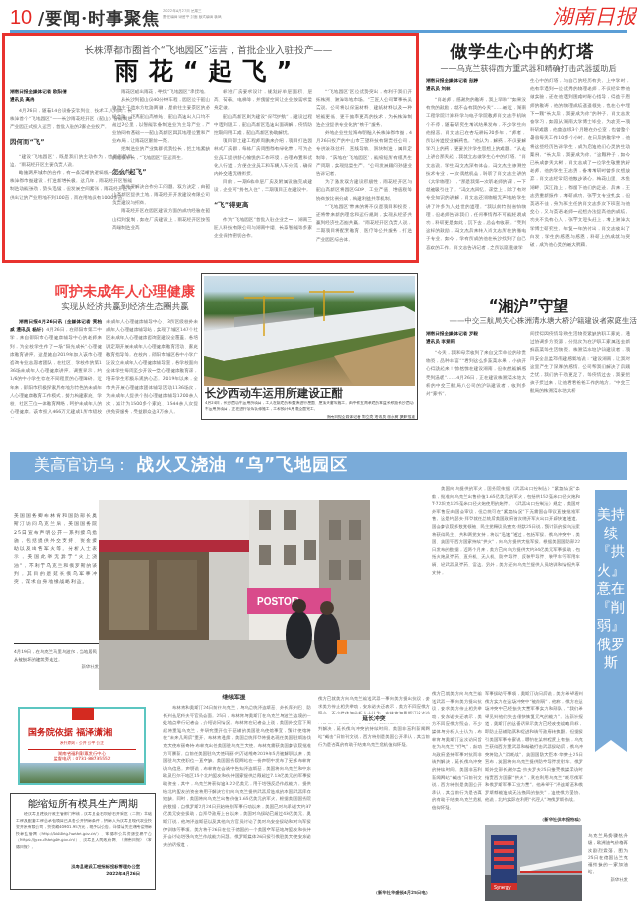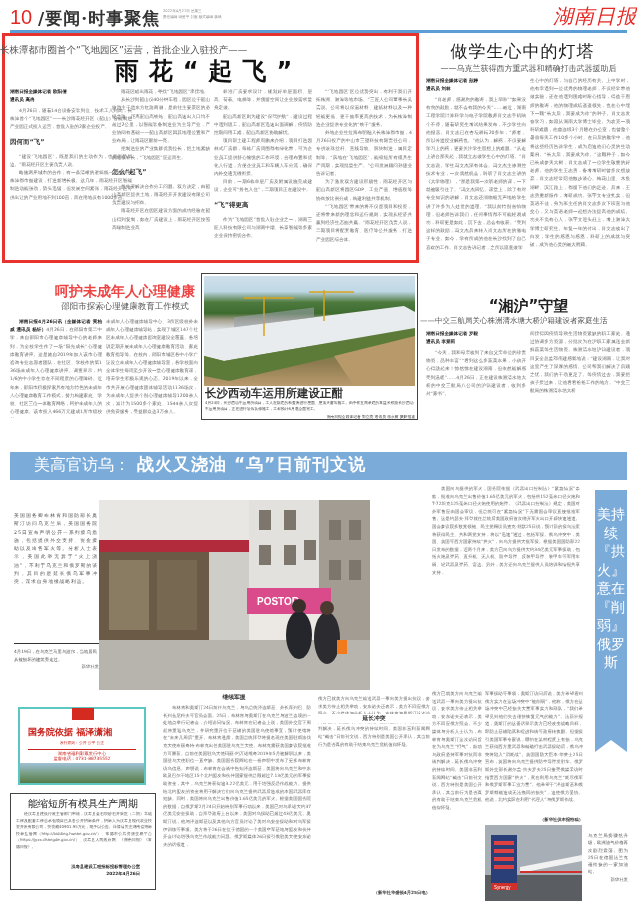--- a/index.html
+++ b/index.html
@@ -9,40 +9,40 @@
 .byline{font-size:4.6px;line-height:8px;color:#222;font-weight:bold}
 .sub{font-size:6.5px;font-weight:bold;color:#333;text-align:left;margin:6px 0}
 
 #page-num{left:10px;top:6px;font-size:20px;color:#e52823;font-family:"Liberation Sans",sans-serif}
 #section{left:38px;top:7px;font-size:17px;color:#333;font-weight:bold;font-family:"DejaVu Serif",serif;letter-spacing:1px}
 #meta{left:163px;top:8px;font-size:3.6px;line-height:6px;color:#888}
 #brand{right:0;top:3px;font-size:20px;color:#e52823;font-family:"DejaVu Serif",serif;font-style:italic;letter-spacing:1px}
 #topline{left:10px;top:30px;width:617px;height:3px;background:#5b9ed6}
 
 #redbox{left:2px;top:33px;width:417px;height:230px;border:3px solid #e8322e;border-top-width:3px}
-#red-pre{left:0;width:417px;top:44px;font-size:9.5px;color:#555}
+#red-pre{left:0;width:417px;top:44px;text-align:center;font-size:9.5px;color:#555}
 #red-title{left:0;width:417px;top:55px;text-align:center;font-size:24px;font-weight:bold;color:#111;letter-spacing:10px}
 .rcol{top:88px;width:122px;height:168px}
 
-#lamp-title{left:420px;width:205px;top:40px;text-align:center;font-size:17px;font-weight:normal;color:#222;letter-spacing:1px}
+#lamp-title{left:420px;width:205px;top:40px;text-align:center;font-size:17px;font-weight:bold;color:#222;letter-spacing:1px}
 #lamp-sub{left:420px;width:217px;top:63px;text-align:center;font-size:8px;color:#555}
 .lcol{top:77px;width:100px;height:196px}
 
 #psy-title{left:10px;width:230px;top:283px;text-align:center;font-size:14px;font-weight:bold;color:#ef4444}
 #psy-sub{left:10px;width:230px;top:301px;text-align:center;font-size:8.5px;color:#555}
 .pcol{top:318px;width:92px;height:100px}
 
 #photo-box{left:201px;top:273px;width:217px;height:147px;border:1.5px solid #444}
 #photo-train{left:204px;top:276px;width:211px;height:110px;background:linear-gradient(180deg,#cfe0ea 0%,#bfd8e6 14%,#4e7a3e 24%,#3d6a2e 34%,#a7a08d 40%,#d7dcdf 48%,#eef0f1 58%,#6b8a4a 66%,#8b7a4e 78%,#b99a6c 100%)}
 #train-cap-title{left:205px;top:386px;font-size:11.5px;font-weight:bold;color:#333;width:210px}
 #train-cap{left:205px;top:400px;width:210px;font-size:3.8px;line-height:6px;color:#444}
 #train-credit{left:205px;top:414px;width:210px;font-size:3.8px;text-align:right;color:#333}
 
 #xh-title{left:420px;width:217px;top:297px;text-align:center;font-size:15px;font-weight:bold;color:#222}
-#xh-sub{left:420px;width:217px;top:316px;text-align:left;font-size:7.5px;color:#555}
+#xh-sub{left:420px;width:217px;top:316px;text-align:right;font-size:7.5px;color:#555}
 .xcol{top:330px;width:100px;height:90px}
 
 #banner{left:10px;top:452px;width:617px;height:28px;background:#7aabd9}
 #banner-l{left:34px;top:455px;font-size:16px;color:#fff;font-family:Liberation Mono, monospace}
 #banner-r{left:137px;top:453px;font-size:17px;color:#fff;font-weight:bold;letter-spacing:1px}
 
 #us-lead{left:14px;top:512px;width:84px;font-size:4.8px;line-height:8.3px;color:#555;text-align:justify;letter-spacing:.9px}
 #photo-cap-rule{left:14px;top:643px;width:85px;height:1px;background:#333}
 #photo-cap{left:14px;top:648px;width:85px;font-size:4.4px;line-height:7.5px;color:#555}
 #photo-main{left:99px;top:500px;width:271px;height:190px;background:linear-gradient(180deg,#dad9d6 0%,#c9c6c0 20%,#9a8f7a 45%,#5a4e42 58%,#a8a6a2 72%,#d1cfcb 100%);overflow:hidden}
@@ -125,21 +125,21 @@
 <div class="abs lcol" style="left:426px;overflow:hidden">
   <div class="byline">湖南日报全媒体记者 彭婷</div>
   <div class="byline">通讯员 刘林</div>
   <div class="body-text" style="margin-top:3px">“肖老师，感谢您的教诲，我上早啦”“如果没有您的鼓励，就不会有我的今天”……最近，湖南工程学院计算科学与电子学院教师肖文志手机响个不停，随着研究生考试结果发布，不少学生向他报喜。肖文志已在杏坛耕耘20多年，“师者，所以传道授业解惑也。”他认为，解惑，不仅要解学习上的惑，更要关注学生思想上的难题。“从走上讲台那天起，我就立志做学生心中的灯塔。”肖文志说。学生冯文杰深有体会。冯文杰主修测控技术专业，一次偶然机会，聆听了肖文志主讲的《大学物理》，“那是我第一次听老师的课，一下就被吸引住了。”冯文杰回忆。课堂上，除了有对专业知识的讲解，肖文志还润物细无声地给学生讲了许多为人处世的道理。“我以前特别害怕物理，但老师告诉我们，任何事情都不可能轻易成功，科研更是如此，沉下去，总会有收获。”受到这样的鼓励，冯文杰后来转入肖文志所在的微电子专业。如今，学有所成的他在长沙找到了自己喜欢的工作。肖文志告诉记者，之所以愿意做学</div>
 </div>
 <div class="abs lcol" style="left:530px;overflow:hidden">
   <div class="body-text" style="text-indent:0">生心中的灯塔，与自己的经历有关。上中学时，他有幸遇到一位优秀的物理老师，不仅经常带他做实验，还在他遇到困难时耐心指导，得益于恩师的教诲，他的物理成绩遥遥领先，也在心中埋下一颗“长大后，我要成为你”的种子。肖文志发奋学习，如愿从湖南大学博士毕业。为攻克一项科研难题，他曾连续3个月睡在办公室，也曾整个暑假每天工作10多个小时。在日后的教学中，他将这些经历告诉学生，成为启迪他们心灵的生动案例。“长大后，我要成为你。”这颗种子，如今已长成参天大树，肖文志成了一位学生敬重的好老师。他的学生王志勇，备考考研时曾多次想放弃，肖文志经常陪他散步谈心。梅花山里、木鱼湖畔、滨江路上，都留下他们的足迹。后来，王志勇重新振作，考研成功。张宇文专业扎实，但英语不佳，身为班主任的肖文志多次下班宣与他交心，又与英语老师一起想办法提高他的成绩。功夫不负有心人，张宇文迎头赶上，考上湘潭大学博士研究生。年复一年的付出，肖文志收出了白发，学生的感恩与感恩，科研上的成就与突破，成为他心灵的最大慰藉。</div>
 </div>
 
 <div class="abs" id="psy-title">呵护未成年人心理健康</div>
-<div class="abs" id="psy-sub">邵阳市探索心理健康教育工作模式</div>
+<div class="abs" id="psy-sub">实现从经济共赢到经济生态圈共赢</div>
 <div class="abs pcol" style="left:10px;overflow:hidden">
   <div class="body-text"><span class="byline">湖南日报4月26日讯（全媒体记者 黄柏威 通讯员 杨轩）</span><span>4月26日，在邵阳市第二中学，来自邵阳市心理健康辅导中心的老师来到，为全校学生作了一场“阳光成长”心理健康教育讲座。这是她自2019年加入该市心理咨询专业志愿者团队，在社区、学校作的第136场未成年人心理健康讲座。调查显示，约1/6的中小学生存在不同程度的心理障碍。近年来，邵阳市积极探索具有地方特色的未成年人心理健康教育工作模式，努力构建家庭、学校、社区三位一体教育网络，呵护未成年人的心理健康。该市投入466万元建成1所市级校外</span></div>
 </div>
 <div class="abs pcol" style="left:106px;overflow:hidden">
   <div class="body-text" style="text-indent:0">未成年人心理健康辅导中心、3所区级校外未成年人心理健康辅导站，实现了城区147个社区未成年人心理健康咨询室建设全覆盖。各培训定期开展未成年人心理健康教育活动、家庭教育指导等。在校内，邵阳市城区各中小学广泛设立未成年人心理健康辅导室，各学校面向全体学生每周至少开设一堂心理健康教育课，培养学生积极乐观的心态。2019年以来，全市共开展心理健康团体辅导活动1136场次，为未成年人提供个别心理健康辅导1200余人次，累计为1500多个家庭、1544余人次提供免费服务，受益群众达3万余人。</div>
 </div>
 
 <div class="abs" id="photo-box"></div>
 <div class="abs" id="photo-train">
   <svg width="211" height="110" viewBox="0 0 211 110">
@@ -163,21 +163,21 @@
   <div class="byline">湖南日报全媒体记者 罗毅</div>
   <div class="byline">通讯员 李景莉</div>
   <div class="body-text" style="margin-top:3px">“今天，我和母亲收到了来自父亲单位的珍贵物资，品种丰富”“看到这么多蔬菜水果，小孩开心得跳起来！惊然惊在建设湖南，但依然能解感受到温暖”……4月26日，正在建设株洲清水塘大桥的中交三航局八公司的沪籍建设者，收到多封“家书”。</div>
 </div>
 <div class="abs xcol" style="left:530px;overflow:hidden">
   <div class="body-text" style="text-indent:0">间接得因疫情导致生活物资紧缺的职工家庭。通过协调多方资源，分批次为在沪职工家属送去新鲜蔬菜等生活物资。株洲清水塘沪籍建设者，项目安全总监邓伟建感慨地说：“建设湖南，让我对这里产生了深厚的感情。公司帮我们解决了后顾之忧，我们的干劲更足了。等疫情过去，我要把孩子接过来，让他看看爸爸工作的地方。”中交三航局的株洲清水塘大桥</div>
 </div>
 
 <div class="abs" id="banner"></div>
 <div class="abs" id="banner-l">美高官访乌：</div>
-<div class="abs" id="banner-r">战火又浇油 “乌”日前刊文说</div>
+<div class="abs" id="banner-r">战火又浇油 “乌”飞地园区</div>
 
 <div class="abs" id="us-lead">美国国务卿布林肯和国防部长奥斯汀访问乌克兰后，美国国务院25日宣布声明公开一系列援乌措施，包括提供外交支持、资金援助以及出售军火等。分析人士表示，美国此举无异于“火上浇油”，不利于乌克兰和俄罗斯的谈判，其目的是延长俄乌军事冲突，谋求自身地缘战略利益。</div>
 <div class="abs" id="photo-cap-rule"></div>
 <div class="abs" id="photo-cap">
   <span>4月19日，在乌克兰马里乌波尔，当地居民从被损坏的建筑旁走过。</span>
   <div style="text-align:right">新华社发</div>
 </div>
 
 <div class="abs" id="photo-main">
   <svg width="271" height="190" viewBox="0 0 271 190">

